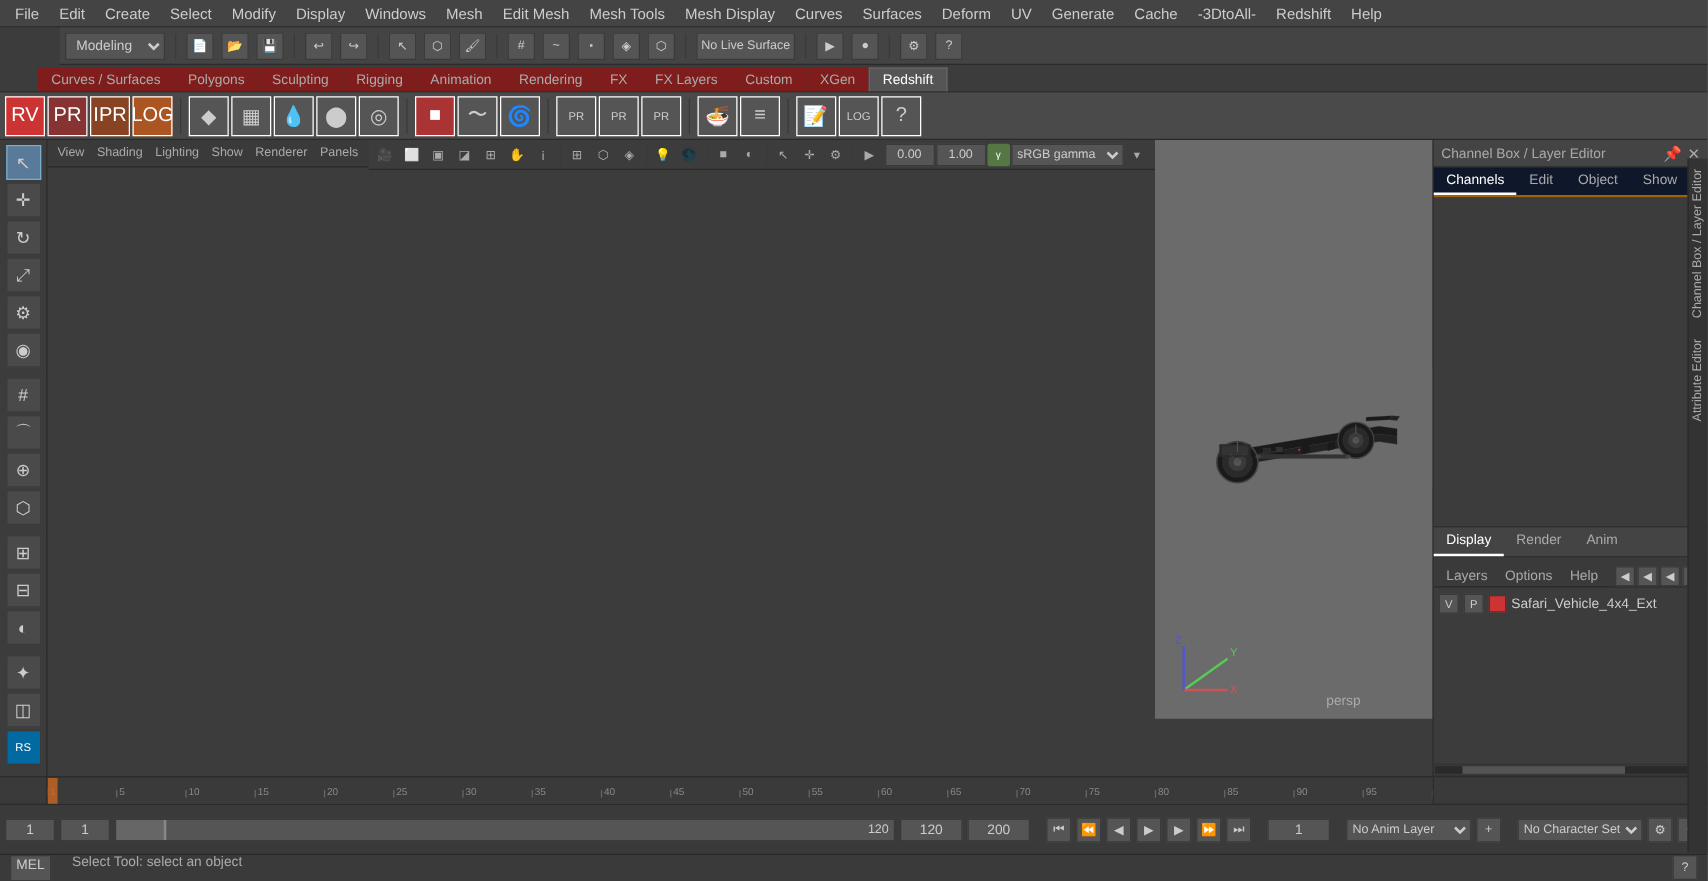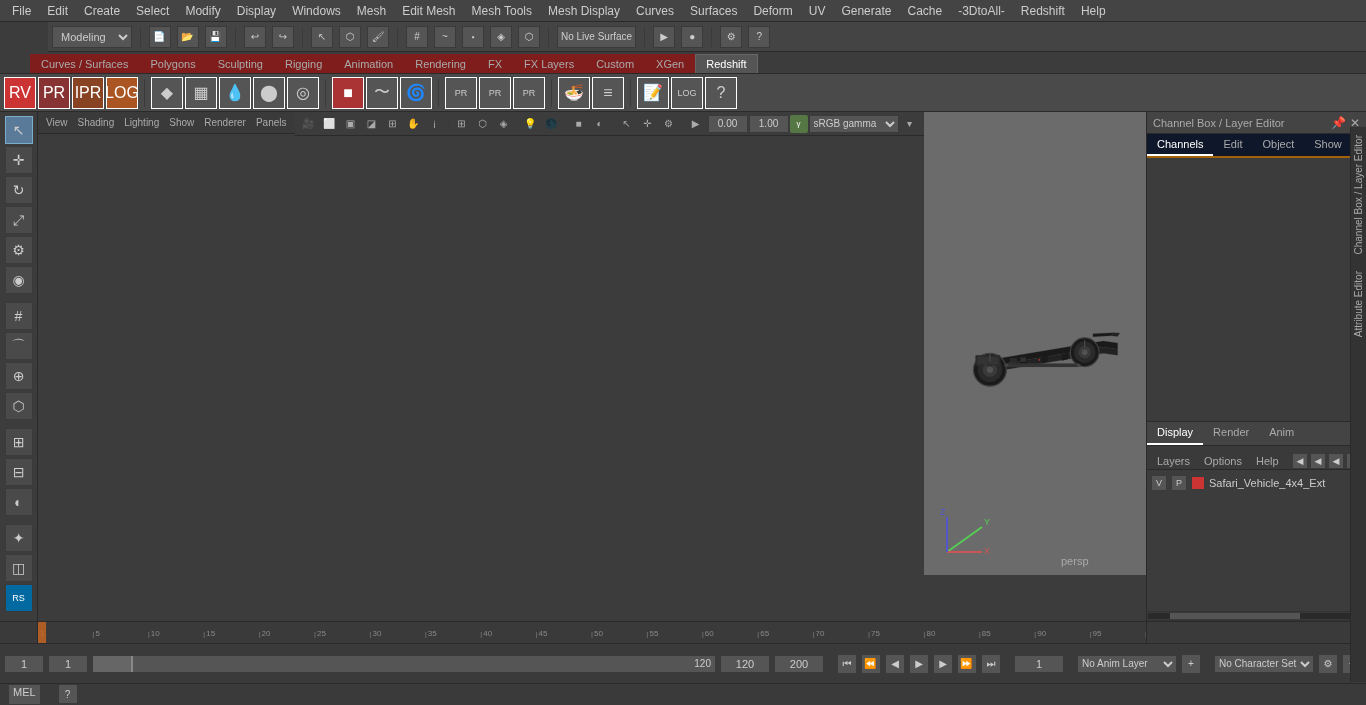--- a/index.html
+++ b/index.html
@@ -874,16 +874,17 @@
     <select style="height:18px;background:#555;border:1px solid #3a3a3a;color:#ccc;font-size:10px;min-width:100px;">
       <option>No Character Set</option>
     </select>
     <div class="playback-btn">⚙</div>
     <div class="playback-btn">+</div>
   </div>
 
   <div id="status-bar">
     <div class="lang-selector">MEL</div>
     <div style="width:1px;height:16px;background:#3a3a3a;"></div>
+    <div style="flex:1;font-size:11px;color:#aaaaaa;">Select Tool: select an object</div>
     <div style="width:20px;height:20px;background:#555;border:1px solid #3a3a3a;cursor:pointer;display:flex;align-items:center;justify-content:center;font-size:10px;">?</div>
   </div>
 
 </div>
 
 </body></html>

